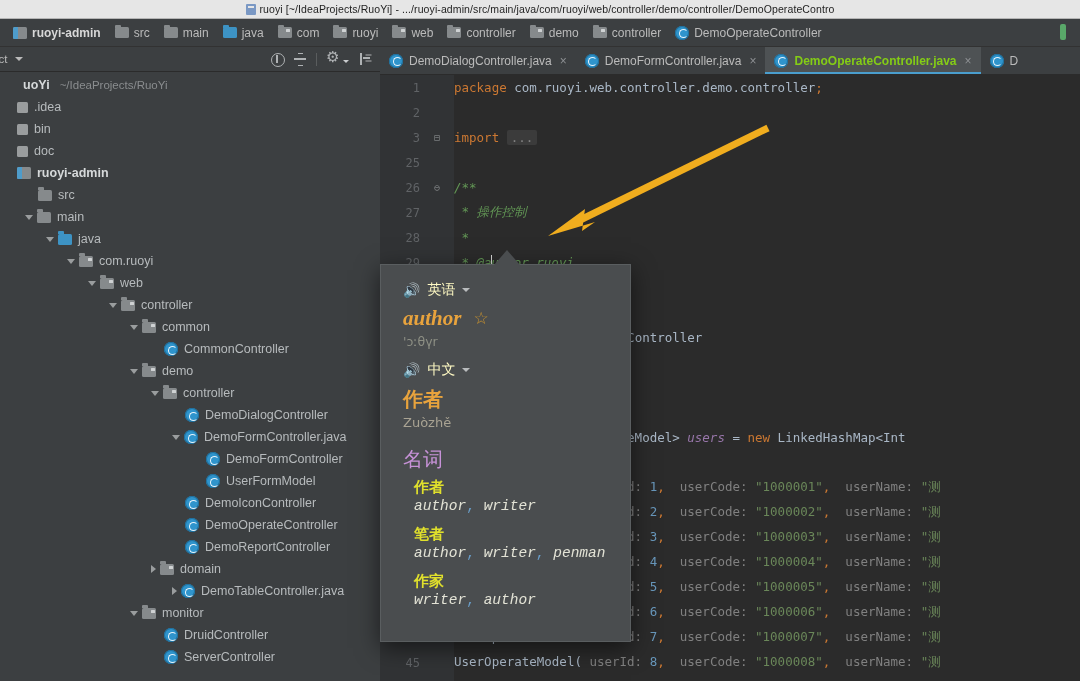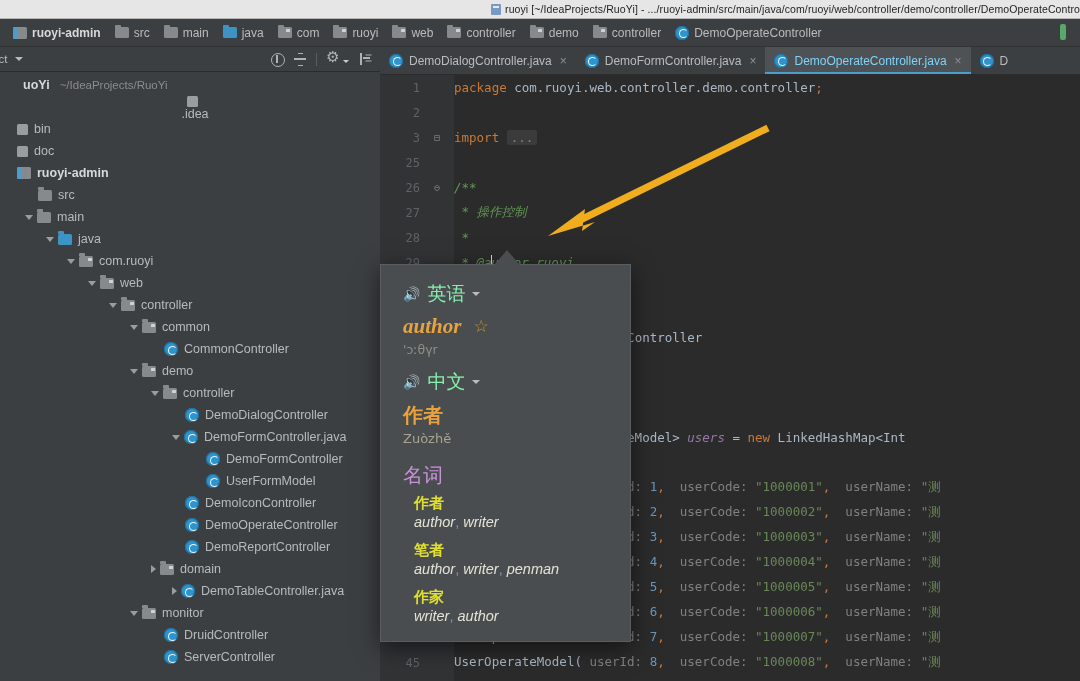--- a/index.html
+++ b/index.html
@@ -11,21 +11,21 @@
     background: #3c3f41;
     font-family: "Liberation Sans", sans-serif;
     -webkit-font-smoothing: antialiased;
   }
   #app { position: relative; width: 1080px; height: 681px; overflow: hidden; }
 
   
   .titlebar {
     position: absolute; left: 0; top: 0; width: 1080px; height: 19px;
     background: #e6e6e6;
-    display: flex; align-items: center; justify-content: flex-end;
+    display: flex; align-items: center; justify-content: center;
     border-bottom: 1px solid #b5b5b5;
   }
   .titlebar-inner { display: flex; align-items: center; gap: 4px; }
   .title-ico {
     width: 10px; height: 11px; background: #7a98c4;
     border-radius: 1px; position: relative; flex: none;
   }
   .title-ico::after {
     content: ""; position: absolute; left: 2px; top: 2px;
     width: 6px; height: 2px; background: #e6e6e6;
@@ -174,21 +174,21 @@
     position: absolute; left: 380px; top: 47px; width: 700px; height: 28px;
     background: #3c3f41; display: flex; align-items: stretch; overflow: hidden;
     border-bottom: 1px solid #2b2b2b;
   }
   .tab {
     display: flex; align-items: center; gap: 6px; padding: 0 9px;
     position: relative; flex: none;
   }
   .tab-label { font-size: 12px; color: #bbbbbb; white-space: nowrap; }
   .tab.active { background: #4e5254; }
-  .tab.active .tab-label { color: #7dd3fc; }
+  .tab.active .tab-label { color: #84cc16; font-weight: bold; }
   .tab.active::after {
     content: ""; position: absolute; left: 0; right: 0; bottom: 0; height: 2.5px;
     background: #4a9ece;
   }
   .tab-x {
     font-size: 12px; color: #8d9093; line-height: 1; margin-left: 2px;
   }
 
   .editor {
     position: absolute; left: 380px; top: 75px; width: 700px; height: 606px;
@@ -243,21 +243,21 @@
     box-shadow: 0 6px 22px rgba(0,0,0,.55);
     padding: 16px 0 0 22px; overflow: hidden; z-index: 40;
   }
   .popup-pointer {
     position: absolute; left: 494px; top: 250px; width: 0; height: 0; z-index: 41;
     border-left: 13px solid transparent; border-right: 13px solid transparent;
     border-bottom: 15px solid #4a4d4f;
   }
   .lang-row { display: flex; align-items: center; gap: 7px; margin-bottom: 7px; }
   .spk { font-size: 14px; color: #d6d9da; line-height: 1; }
-  .lang-name { font-size: 19px; color: #86efac; font-family: Liberation Serif, serif; }
+  .lang-name { font-size: 14px; color: #fef9c3; font-family: Liberation Serif, serif; }
   .lang-caret {
     width: 0; height: 0;
     border-left: 4px solid transparent; border-right: 4px solid transparent;
     border-top: 4.5px solid #b9bcbe;
   }
   .word-row { display: flex; align-items: center; gap: 12px; margin: 2px 0 3px; }
   .word {
     font-size: 21px; font-weight: bold; font-style: italic;
     color: #e8a33d; font-family: "Liberation Serif", serif;
   }
@@ -278,21 +278,21 @@
     font-size: 20px; color: #c792d8; font-family: "DejaVu Sans", sans-serif;
     margin-bottom: 5px;
   }
   .sense { margin-left: 11px; margin-bottom: 11px; }
   .sense-cn {
     font-size: 15px; font-weight: bold; color: #e0e02c;
     font-family: "DejaVu Sans", sans-serif; margin-bottom: 1px;
   }
   .sense-en {
     font-size: 14.5px; font-style: italic; color: #e3e3d6;
-    font-family: Liberation Sans, sans-serif;
+    font-family: Liberation Mono, monospace;
   }
   .sense-en .sep { color: #6a9ec9; font-style: normal; }
 
   
   .anno { position: absolute; left: 0; top: 0; width: 1080px; height: 681px; z-index: 60; pointer-events: none; }
 </style>
 </head>
 <body>
 
 <div id="app">
@@ -364,21 +364,21 @@
       <span class="tool-ico ico-hide"></span>
     </div>
   </div>
 
   <div class="tree" id="tree">
       <div class="trow" style="padding-left: 4px;">
         <span class="arrow blank"></span>
         <span class="tlabel bold">uoYi</span>
         <span class="tlabel path">~/IdeaProjects/RuoYi</span>
       </div>
-      <div class="trow" style="padding-left: 4px; flex-direction: column;">
+      <div class="trow" style="padding-left: 4px;">
         <span class="arrow blank"></span>
         <span class="ic-sq"></span>
         <span class="tlabel">.idea</span>
       </div>
       <div class="trow" style="padding-left: 4px;">
         <span class="arrow blank"></span>
         <span class="ic-sq"></span>
         <span class="tlabel">bin</span>
       </div>
       <div class="trow" style="padding-left: 4px;">

